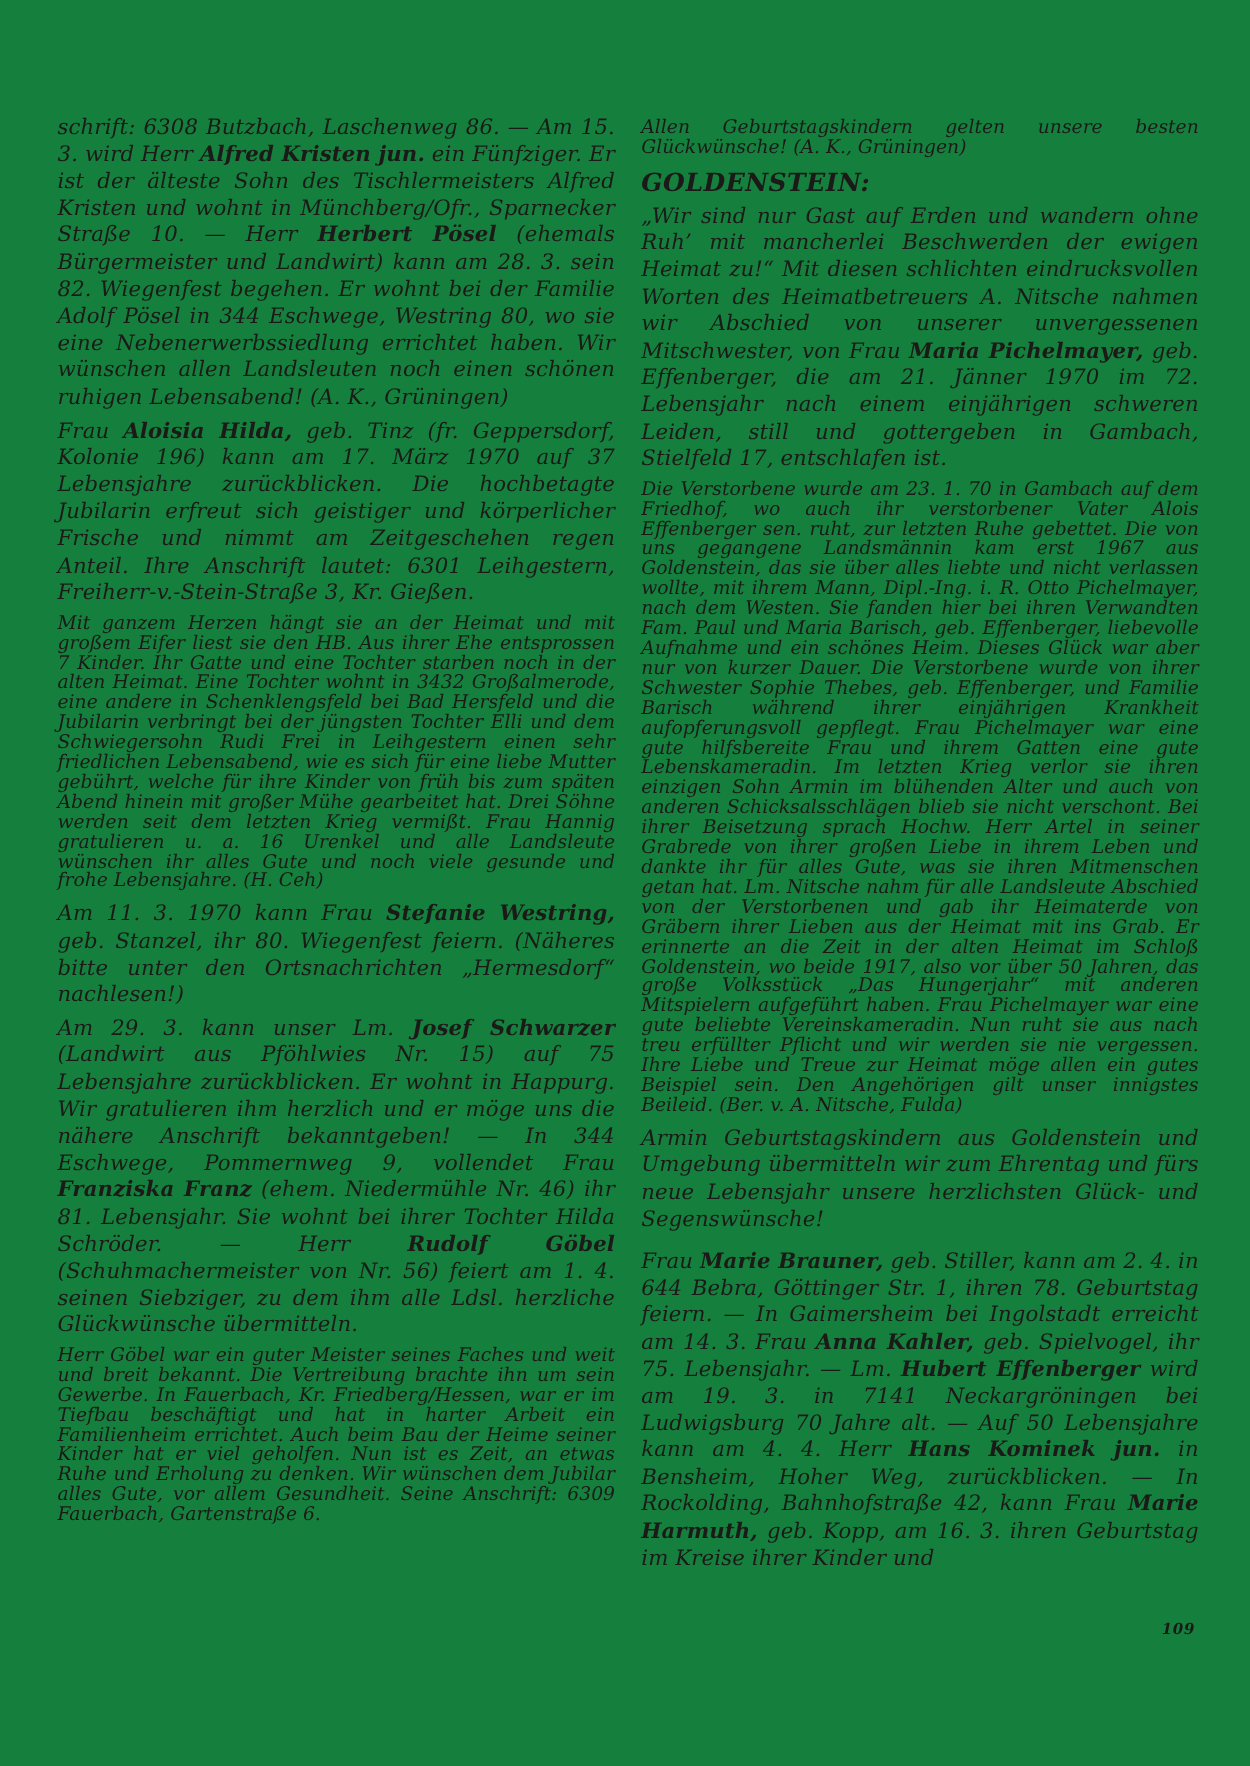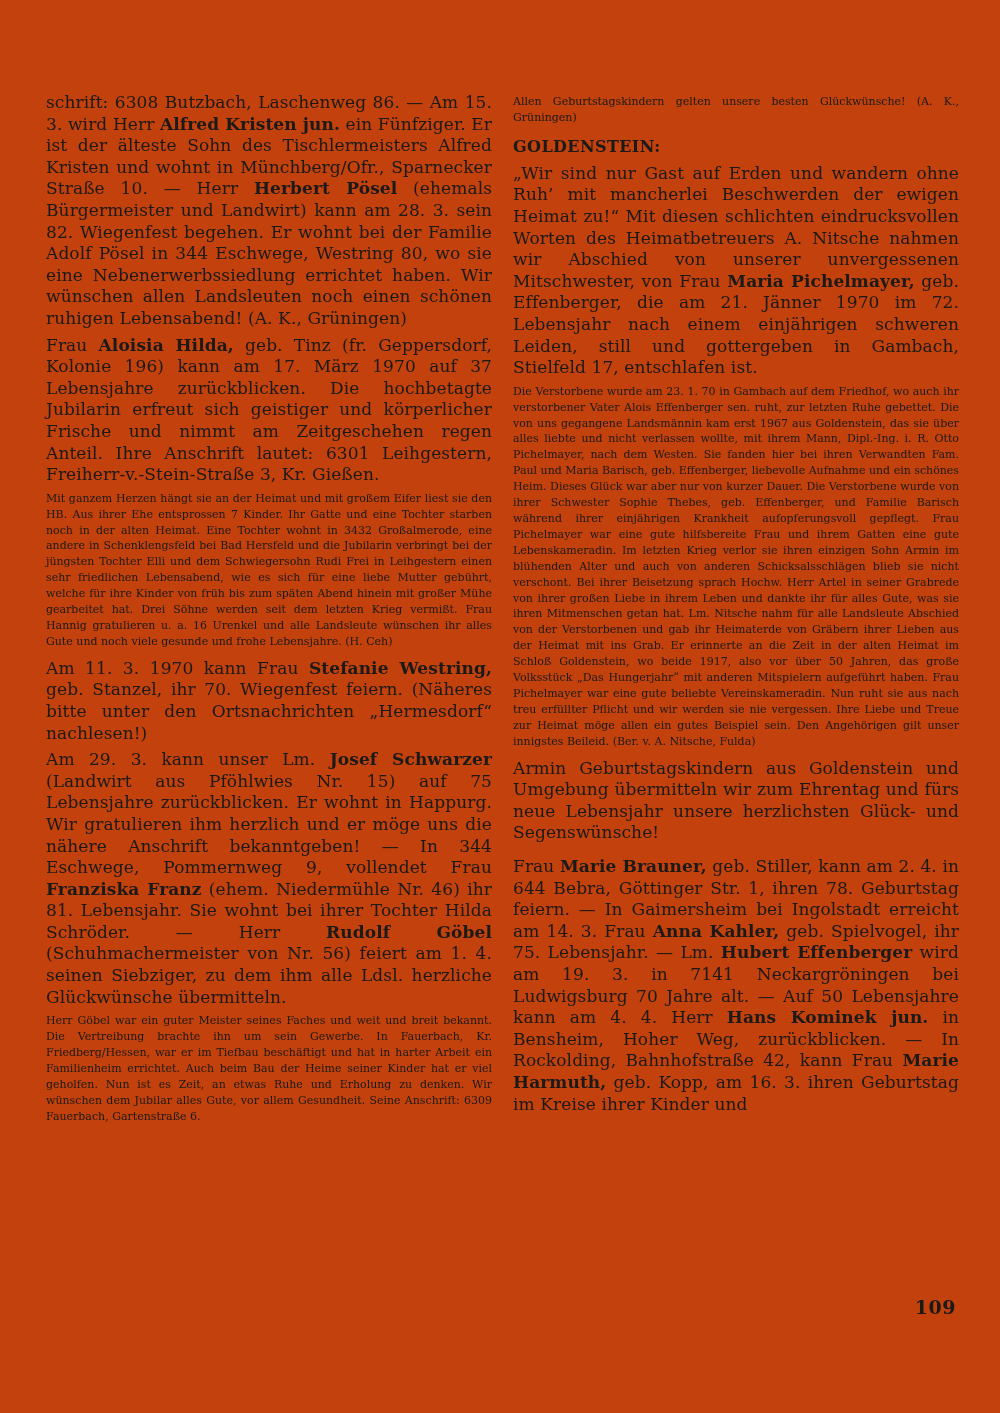--- a/index.html
+++ b/index.html
@@ -2,77 +2,78 @@
 <html lang="de"><head>
 <meta charset="utf-8">
 <style>
   html, body { margin: 0; padding: 0; }
   body { background: #e8e8e6; }
   .sheet {
     position: relative;
     width: 1000px;
     height: 1413px;
     margin: 0;
-    background: #c2410c;
+    background: #15803d;
     color: #1b1a18;
     overflow: hidden;
     font-family: "DejaVu Serif", serif;
+    font-style: italic;
   }
   .content {
     position: absolute;
     left: 46px;
     top: 92px;
     width: 912px;
     display: flex;
     gap: 21px;
   }
   .col { flex: 0 0 446px; width: 446px; }
   p { margin: 0; hyphens: auto; -webkit-hyphens: auto; }
   p.body {
     font-size: 17px;
     line-height: 21.6px;
     text-align: justify;
     margin-bottom: 5px;
     letter-spacing: 0.1px;
   }
   p.small {
-    font-size: 11px;
+    font-size: 15px;
     line-height: 15.9px;
     text-align: justify;
     margin: 2px 0 8px 0;
   }
   p.heading {
-    font-size: 16px;
+    font-size: 20px;
     line-height: 25px;
     font-weight: bold;
     letter-spacing: 0.4px;
     margin: 5px 0 4px 0;
     text-align: left;
   }
   p.gap-top { margin-top: 12px; }
   .b { font-weight: bold; }
   .pagenum {
     position: absolute;
     top: 1296px;
     right: 44px;
-    font-size: 19px;
+    font-size: 12px;
     font-weight: bold;
     letter-spacing: 0.5px;
   }
 </style>
 </head>
 <body>
 
 <div class="sheet">
   <div class="content">
     <div class="col" id="col-0">
         <p class="body"><span>schrift: 6308 Butzbach, Laschenweg 86. — Am 15. 3. wird Herr </span><span class="b">Alfred Kristen jun.</span><span> ein Fünfziger. Er ist der älteste Sohn des Tischlermeisters Alfred Kristen und wohnt in Münchberg/Ofr., Sparnecker Straße 10. — Herr </span><span class="b">Herbert Pösel</span><span> (ehemals Bürgermeister und Landwirt) kann am 28. 3. sein 82. Wiegenfest begehen. Er wohnt bei der Familie Adolf Pösel in 344 Eschwege, Westring 80, wo sie eine Nebenerwerbssiedlung errichtet haben. Wir wünschen allen Landsleuten noch einen schönen ruhigen Lebensabend! (A. K., Grüningen)</span></p>
         <p class="body"><span>Frau </span><span class="b">Aloisia Hilda,</span><span> geb. Tinz (fr. Geppersdorf, Kolonie 196) kann am 17. März 1970 auf 37 Lebensjahre zurückblicken. Die hochbetagte Jubilarin erfreut sich geistiger und körperlicher Frische und nimmt am Zeitgeschehen regen Anteil. Ihre Anschrift lautet: 6301 Leihgestern, Freiherr-v.-Stein-Straße 3, Kr. Gießen.</span></p>
         <p class="small"><span>Mit ganzem Herzen hängt sie an der Heimat und mit großem Eifer liest sie den HB. Aus ihrer Ehe entsprossen 7 Kinder. Ihr Gatte und eine Tochter starben noch in der alten Heimat. Eine Tochter wohnt in 3432 Großalmerode, eine andere in Schenklengsfeld bei Bad Hersfeld und die Jubilarin verbringt bei der jüngsten Tochter Elli und dem Schwiegersohn Rudi Frei in Leihgestern einen sehr friedlichen Lebensabend, wie es sich für eine liebe Mutter gebührt, welche für ihre Kinder von früh bis zum späten Abend hinein mit großer Mühe gearbeitet hat. Drei Söhne werden seit dem letzten Krieg vermißt. Frau Hannig gratulieren u. a. 16 Urenkel und alle Landsleute wünschen ihr alles Gute und noch viele gesunde und frohe Lebensjahre. (H. Ceh)</span></p>
-        <p class="body"><span>Am 11. 3. 1970 kann Frau </span><span class="b">Stefanie Westring,</span><span> geb. Stanzel, ihr 70. Wiegenfest feiern. (Näheres bitte unter den Ortsnachrichten „Hermesdorf“ nachlesen!)</span></p>
+        <p class="body"><span>Am 11. 3. 1970 kann Frau </span><span class="b">Stefanie Westring,</span><span> geb. Stanzel, ihr 80. Wiegenfest feiern. (Näheres bitte unter den Ortsnachrichten „Hermesdorf“ nachlesen!)</span></p>
         <p class="body"><span>Am 29. 3. kann unser Lm. </span><span class="b">Josef Schwarzer</span><span> (Landwirt aus Pföhlwies Nr. 15) auf 75 Lebensjahre zurückblicken. Er wohnt in Happurg. Wir gratulieren ihm herzlich und er möge uns die nähere Anschrift bekanntgeben! — In 344 Eschwege, Pommernweg 9, vollendet Frau </span><span class="b">Franziska Franz</span><span> (ehem. Niedermühle Nr. 46) ihr 81. Lebensjahr. Sie wohnt bei ihrer Tochter Hilda Schröder. — Herr </span><span class="b">Rudolf Göbel</span><span> (Schuhmachermeister von Nr. 56) feiert am 1. 4. seinen Siebziger, zu dem ihm alle Ldsl. herzliche Glückwünsche übermitteln.</span></p>
         <p class="small"><span>Herr Göbel war ein guter Meister seines Faches und weit und breit bekannt. Die Vertreibung brachte ihn um sein Gewerbe. In Fauerbach, Kr. Friedberg/Hessen, war er im Tiefbau beschäftigt und hat in harter Arbeit ein Familienheim errichtet. Auch beim Bau der Heime seiner Kinder hat er viel geholfen. Nun ist es Zeit, an etwas Ruhe und Erholung zu denken. Wir wünschen dem Jubilar alles Gute, vor allem Gesundheit. Seine Anschrift: 6309 Fauerbach, Gartenstraße 6.</span></p>
       </div>
     <div class="col" id="col-1">
         <p class="small"><span>Allen Geburtstagskindern gelten unsere besten Glückwünsche! (A. K., Grüningen)</span></p>
         <p class="heading"><span>GOLDENSTEIN:</span></p>
         <p class="body"><span>„Wir sind nur Gast auf Erden und wandern ohne Ruh’ mit mancherlei Beschwerden der ewigen Heimat zu!“ Mit diesen schlichten eindrucksvollen Worten des Heimatbetreuers A. Nitsche nahmen wir Abschied von unserer unvergessenen Mitschwester, von Frau </span><span class="b">Maria Pichelmayer,</span><span> geb. Effenberger, die am 21. Jänner 1970 im 72. Lebensjahr nach einem einjährigen schweren Leiden, still und gottergeben in Gambach, Stielfeld 17, entschlafen ist.</span></p>
         <p class="small"><span>Die Verstorbene wurde am 23. 1. 70 in Gambach auf dem Friedhof, wo auch ihr verstorbener Vater Alois Effenberger sen. ruht, zur letzten Ruhe gebettet. Die von uns gegangene Landsmännin kam erst 1967 aus Goldenstein, das sie über alles liebte und nicht verlassen wollte, mit ihrem Mann, Dipl.-Ing. i. R. Otto Pichelmayer, nach dem Westen. Sie fanden hier bei ihren Verwandten Fam. Paul und Maria Barisch, geb. Effenberger, liebevolle Aufnahme und ein schönes Heim. Dieses Glück war aber nur von kurzer Dauer. Die Verstorbene wurde von ihrer Schwester Sophie Thebes, geb. Effenberger, und Familie Barisch während ihrer einjährigen Krankheit aufopferungsvoll gepflegt. Frau Pichelmayer war eine gute hilfsbereite Frau und ihrem Gatten eine gute Lebenskameradin. Im letzten Krieg verlor sie ihren einzigen Sohn Armin im blühenden Alter und auch von anderen Schicksalsschlägen blieb sie nicht verschont. Bei ihrer Beisetzung sprach Hochw. Herr Artel in seiner Grabrede von ihrer großen Liebe in ihrem Leben und dankte ihr für alles Gute, was sie ihren Mitmenschen getan hat. Lm. Nitsche nahm für alle Landsleute Abschied von der Verstorbenen und gab ihr Heimaterde von Gräbern ihrer Lieben aus der Heimat mit ins Grab. Er erinnerte an die Zeit in der alten Heimat im Schloß Goldenstein, wo beide 1917, also vor über 50 Jahren, das große Volksstück „Das Hungerjahr“ mit anderen Mitspielern aufgeführt haben. Frau Pichelmayer war eine gute beliebte Vereinskameradin. Nun ruht sie aus nach treu erfüllter Pflicht und wir werden sie nie vergessen. Ihre Liebe und Treue zur Heimat möge allen ein gutes Beispiel sein. Den Angehörigen gilt unser innigstes Beileid. (Ber. v. A. Nitsche, Fulda)</span></p>
         <p class="body"><span>Armin Geburtstagskindern aus Goldenstein und Umgebung übermitteln wir zum Ehrentag und fürs neue Lebensjahr unsere herzlichsten Glück- und Segenswünsche!</span></p>
         <p class="body gap-top"><span>Frau </span><span class="b">Marie Brauner,</span><span> geb. Stiller, kann am 2. 4. in 644 Bebra, Göttinger Str. 1, ihren 78. Geburtstag feiern. — In Gaimersheim bei Ingolstadt erreicht am 14. 3. Frau </span><span class="b">Anna Kahler,</span><span> geb. Spielvogel, ihr 75. Lebensjahr. — Lm. </span><span class="b">Hubert Effenberger</span><span> wird am 19. 3. in 7141 Neckargröningen bei Ludwigsburg 70 Jahre alt. — Auf 50 Lebensjahre kann am 4. 4. Herr </span><span class="b">Hans Kominek jun.</span><span> in Bensheim, Hoher Weg, zurückblicken. — In Rockolding, Bahnhofstraße 42, kann Frau </span><span class="b">Marie Harmuth,</span><span> geb. Kopp, am 16. 3. ihren Geburtstag im Kreise ihrer Kinder und</span></p>

